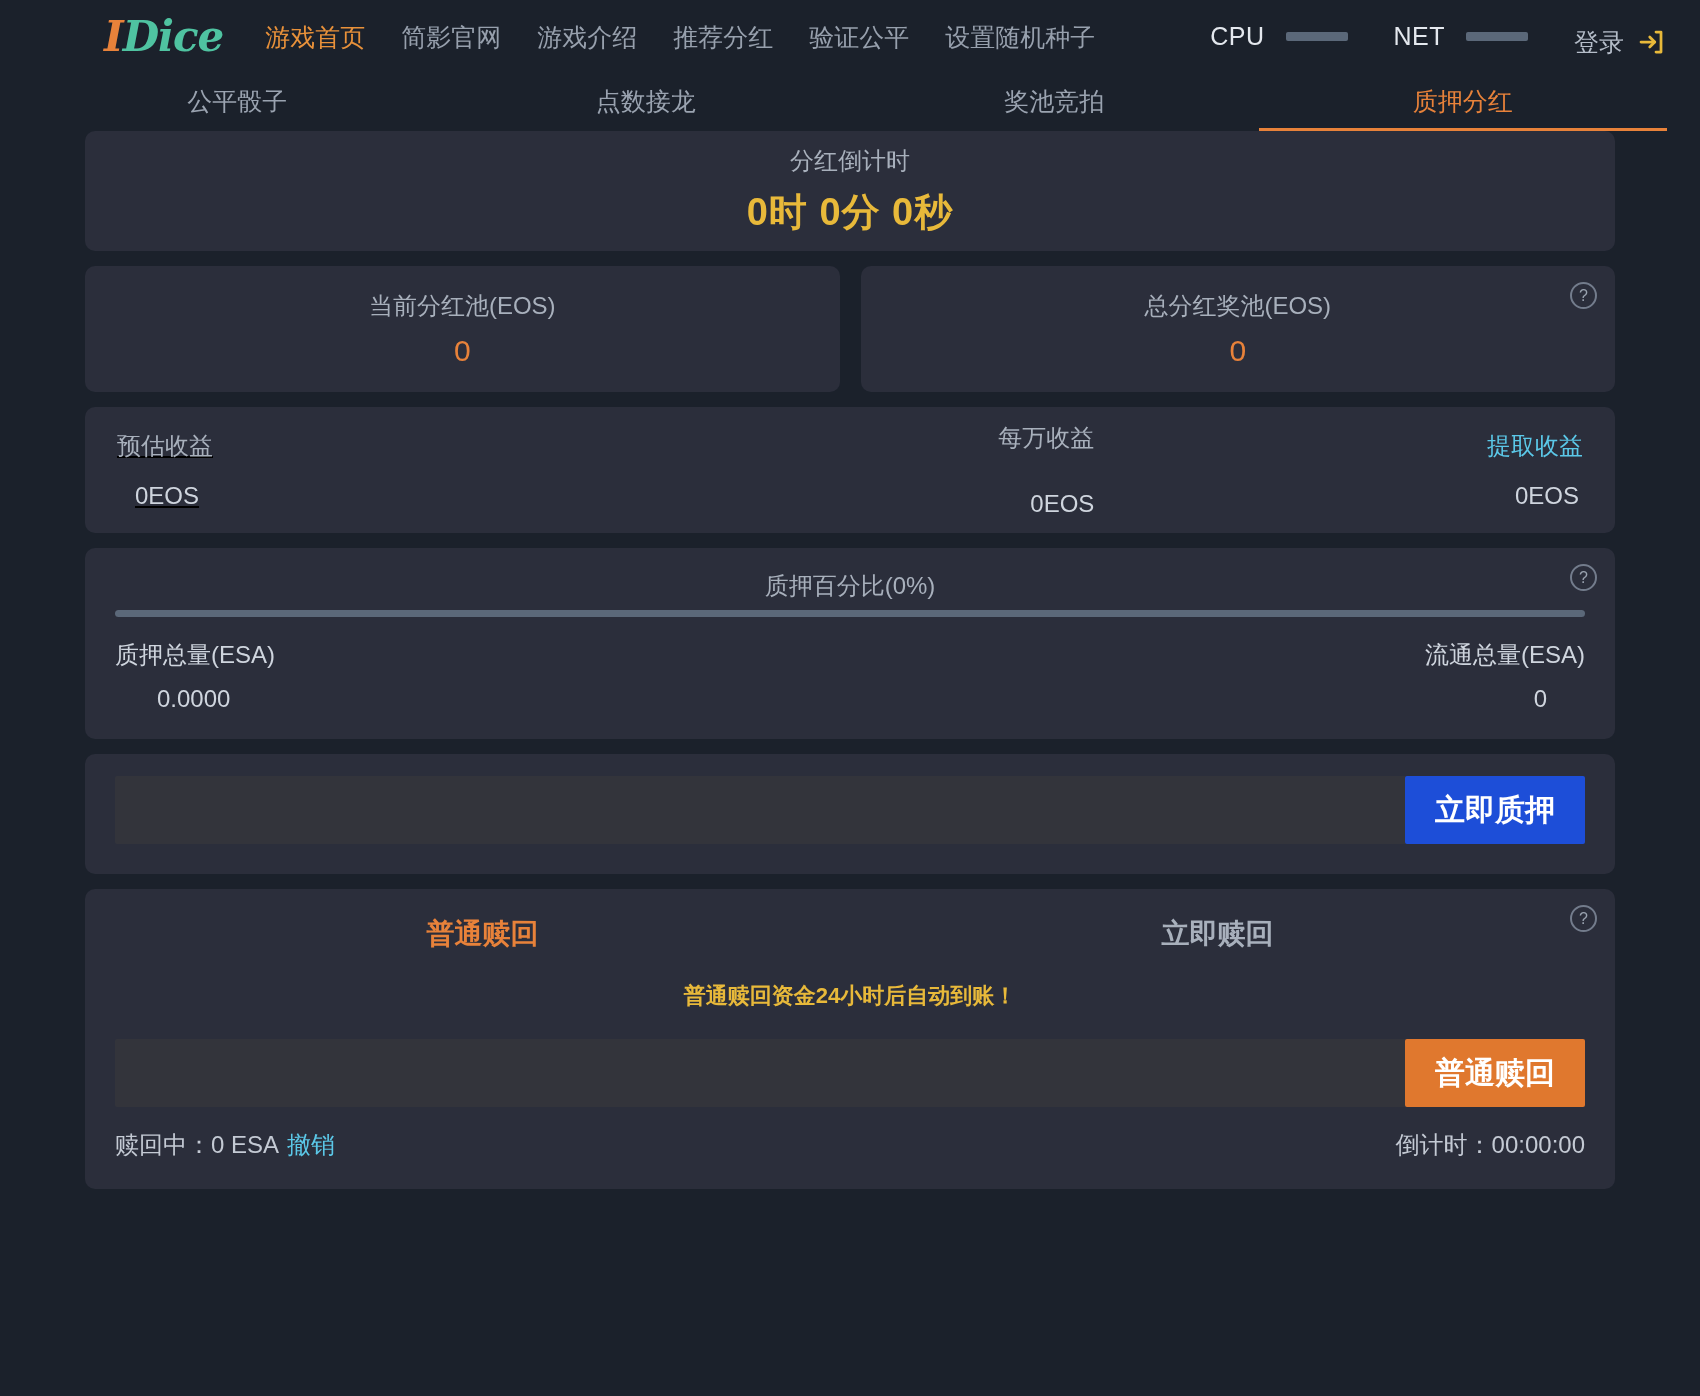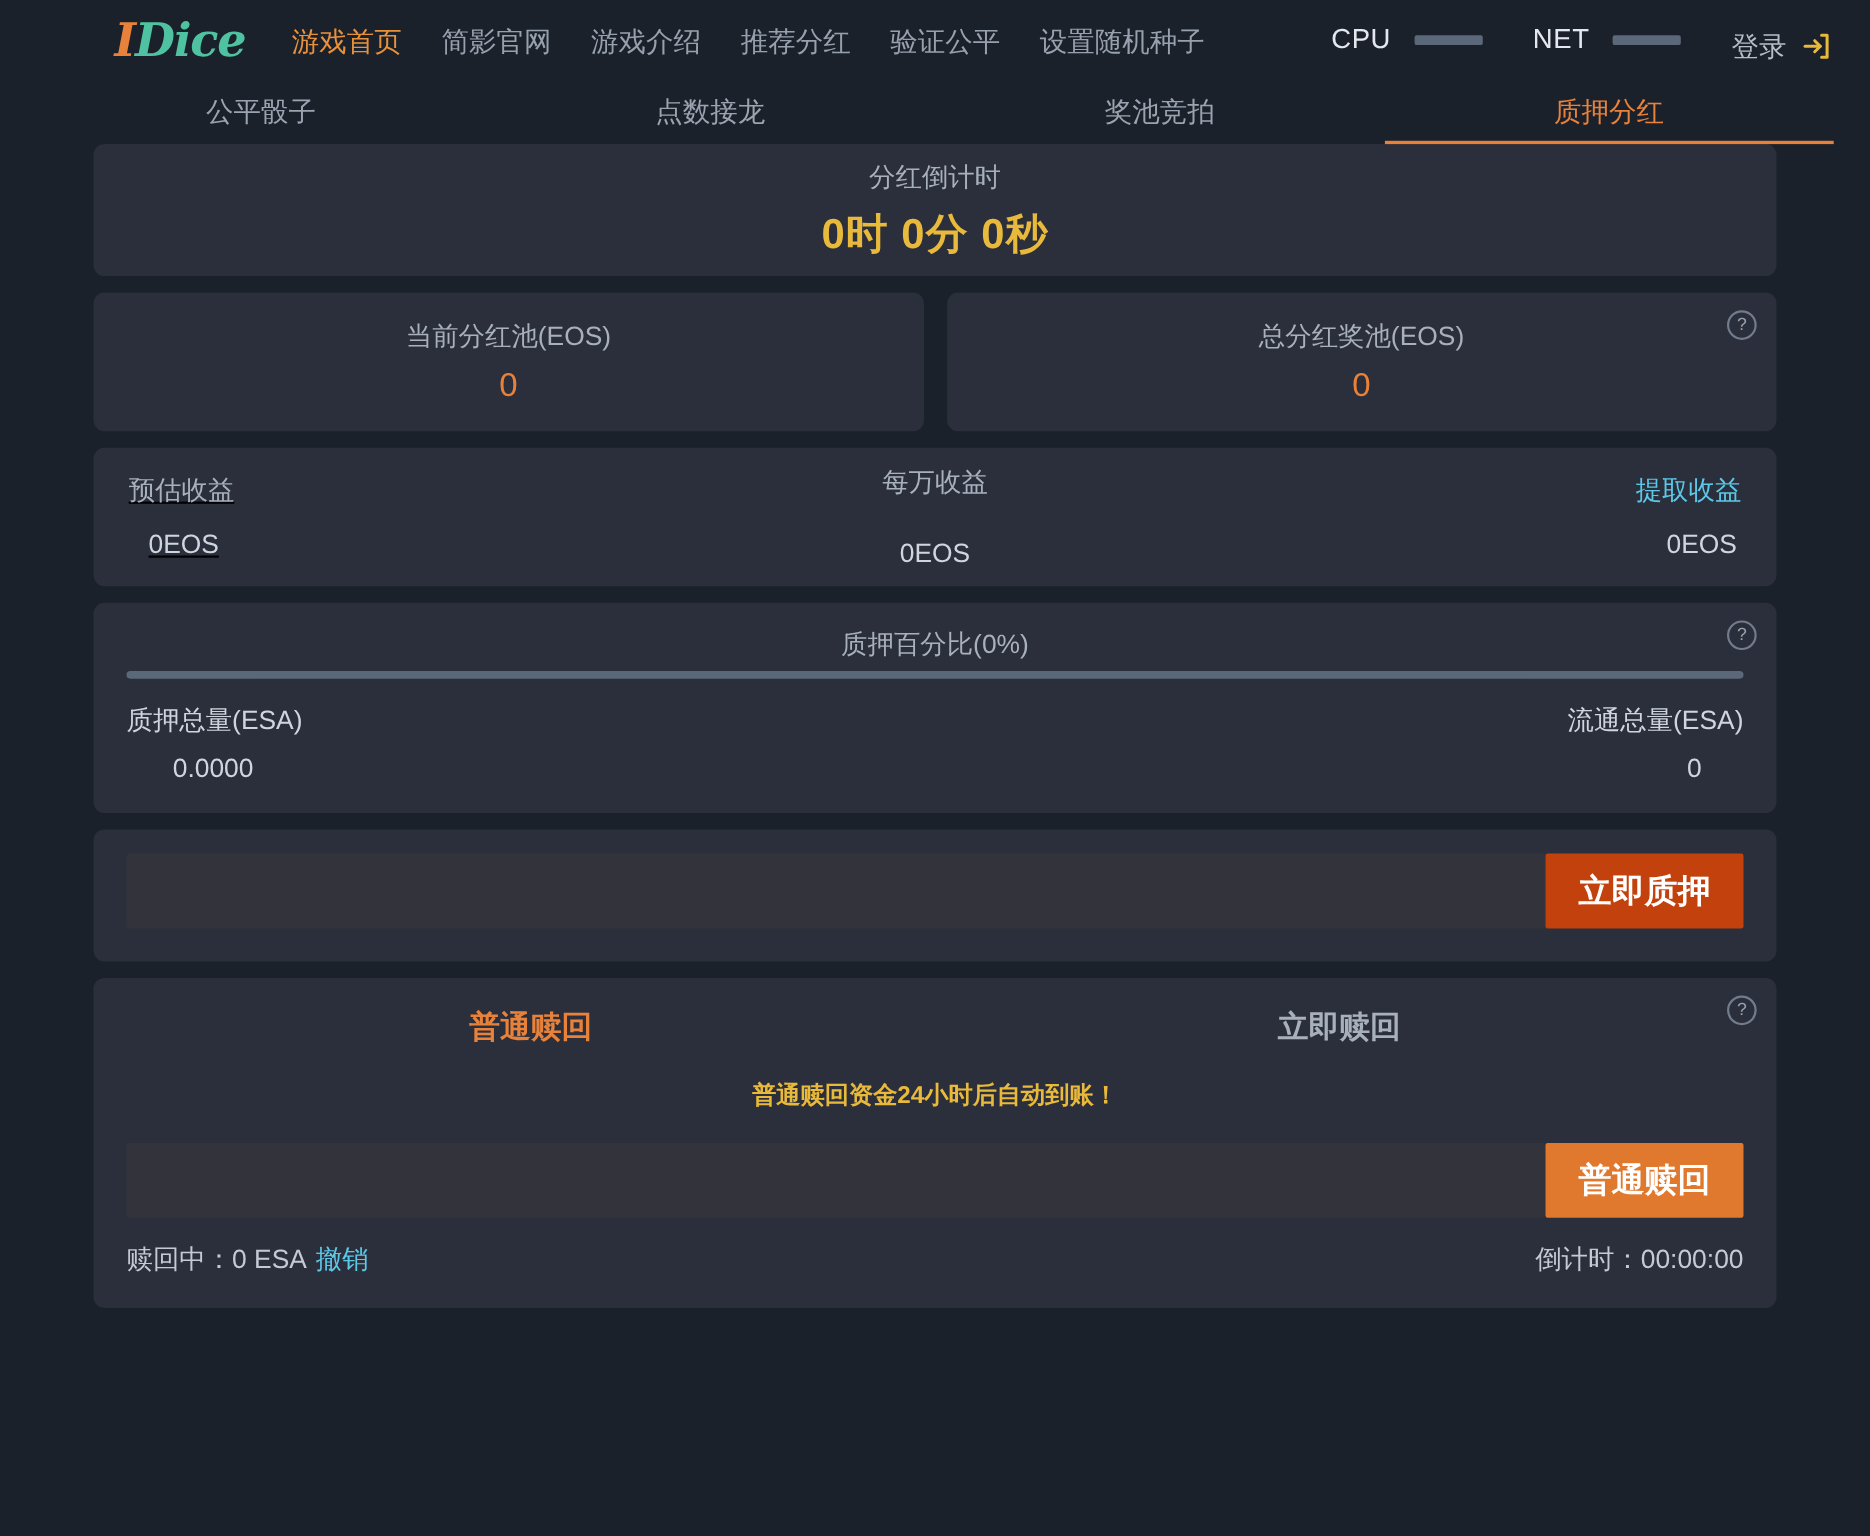--- a/index.html
+++ b/index.html
@@ -171,21 +171,21 @@
     display: flex;
     align-items: center;
     padding: 0 32px;
   }
   .earn-col {
     display: flex;
     flex-direction: column;
     gap: 20px;
   }
   .earn-col.left { flex: 1; align-items: flex-start; text-decoration: underline; }
-  .earn-col.mid  { flex: 1; align-items: center; gap: 36px; }
+  .earn-col.mid  { flex: 1; align-items: flex-end; gap: 36px; }
   .earn-col.right{ flex: 1; align-items: flex-end; }
   .earn-label { font-size: 24px; color: #a8b0bc; }
   .earn-label.link { color: #5bc8e8; cursor: pointer; }
   .earn-value { font-size: 24px; color: #cfd5de; }
   .earn-col.left .earn-value { padding-left: 18px; }
   .earn-col.right .earn-value { padding-right: 4px; }
 
   
   .pct-card {
     padding: 22px 30px 26px 30px;
@@ -249,21 +249,21 @@
   .action-btn {
     width: 180px;
     border: none;
     color: #ffffff;
     font-size: 30px;
     font-weight: 700;
     cursor: pointer;
     font-family: "Liberation Sans", sans-serif;
     border-radius: 2px;
   }
-  .action-btn.green  { background: #c2410c; }
+  .action-btn.green  { background: #1d4ed8; }
   .action-btn.orange { background: #e0782e; }
 
   
   .redeem-card {
     padding: 26px 30px 28px 30px;
     position: relative;
   }
   .redeem-tabs {
     display: flex;
     margin-bottom: 28px;

